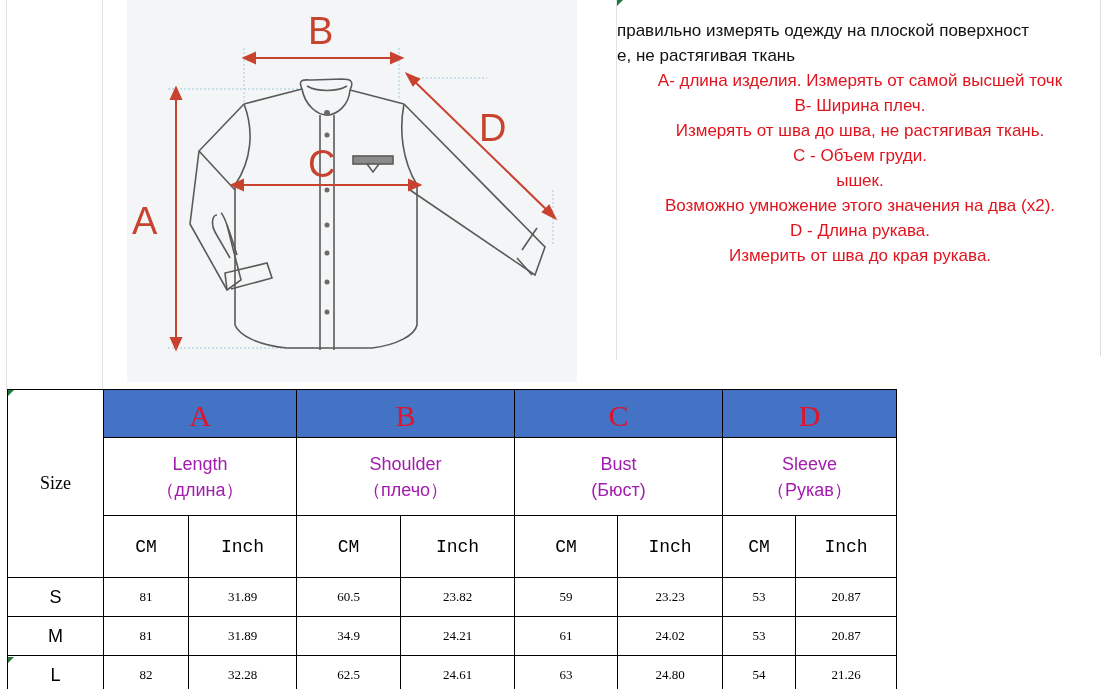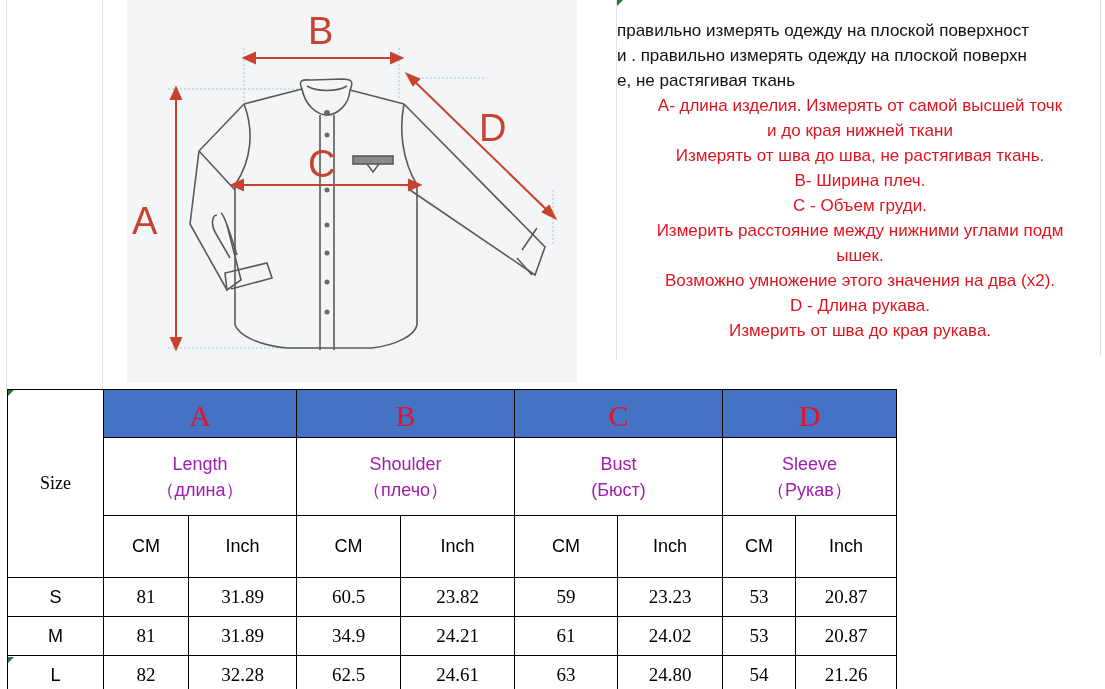--- a/index.html
+++ b/index.html
@@ -11,23 +11,23 @@
   .notes .line { white-space: nowrap; display: block; }
   .notes .red { color: #e0141e; text-align: center; }
   .notes-border { position: absolute; left: 1100px; top: 0; width: 1px; height: 356px; background: #ddd; }
   .cell-marker { position: absolute; width: 0; height: 0; border-top: 6px solid #1e7a3c; border-right: 6px solid transparent; }
 
   table.size { position: absolute; left: 7px; top: 389px; border-collapse: collapse; table-layout: fixed; }
   table.size td { border: 1.5px solid #000; text-align: center; vertical-align: middle; padding: 0; }
   .hdr-blue { background: #4472c4; height: 47px; }
   .hdr-blue span { font-family: "Liberation Serif", serif; color: #e0142a; font-size: 30px; position: relative; top: 2px; }
   .label-cell { height: 77px; font-size: 18px; line-height: 26px; color: #a21caf; }
-  .unit-cell { height: 61px; font-family: Liberation Sans, sans-serif; font-size: 18px; color: #000; }
+  .unit-cell { height: 61px; font-family: Liberation Mono, monospace; font-size: 18px; color: #000; }
   .size-col { font-size: 18px; color: #000; font-family: Liberation Serif, serif; }
-  .data-row td { height: 38px; font-family: "Liberation Serif", serif; font-size: 19px; color: #000; }
+  .data-row td { height: 38px; font-family: "Liberation Serif", serif; font-size: 13px; color: #000; }
   .data-row td.size-name { font-family: "Liberation Sans", sans-serif; font-size: 18px; }
 </style>
 </head>
 <body>
 
 <div class="gridline-v" style="left:6px;height:390px;"></div>
 <div class="gridline-v" style="left:102px;height:390px;"></div>
 <div class="gridline-v" style="left:616px;height:360px;"></div>
 
 <div class="diagram">
@@ -103,28 +103,25 @@
       <text x="181" y="44">B</text>
       <text x="181" y="177">C</text>
       <text x="352" y="141">D</text>
     </g>
   </svg>
 </div>
 
 <div class="cell-marker" style="left:617px;top:0;"></div>
 <div class="notes">
   <span class="line">правильно измерять одежду на плоской поверхност</span>
-  <span class="line">и . правильно измерять одежду на плоской поверхн</span>
   <span class="line">е, не растягивая ткань</span>
   <span class="line red">А-  длина изделия. Измерять от самой высшей точк</span>
-  <span class="line red">и до края нижней ткани</span>
+  <span class="line red">В- Ширина плеч.</span>
   <span class="line red">Измерять от шва до шва, не растягивая ткань.</span>
-  <span class="line red">В- Ширина плеч.</span>
   <span class="line red">С - Объем груди.</span>
-  <span class="line red">Измерить расстояние между нижними углами подм</span>
   <span class="line red">ышек.</span>
   <span class="line red">Возможно умножение этого значения на два (x2).</span>
   <span class="line red">D - Длина рукава.</span>
   <span class="line red">Измерить от шва до края рукава.</span>
 </div>
 <div class="notes-border"></div>
 
 <div class="cell-marker" style="left:8px;top:390px;"></div>
 <div class="cell-marker" style="left:8px;top:657px;"></div>
 <table class="size">

